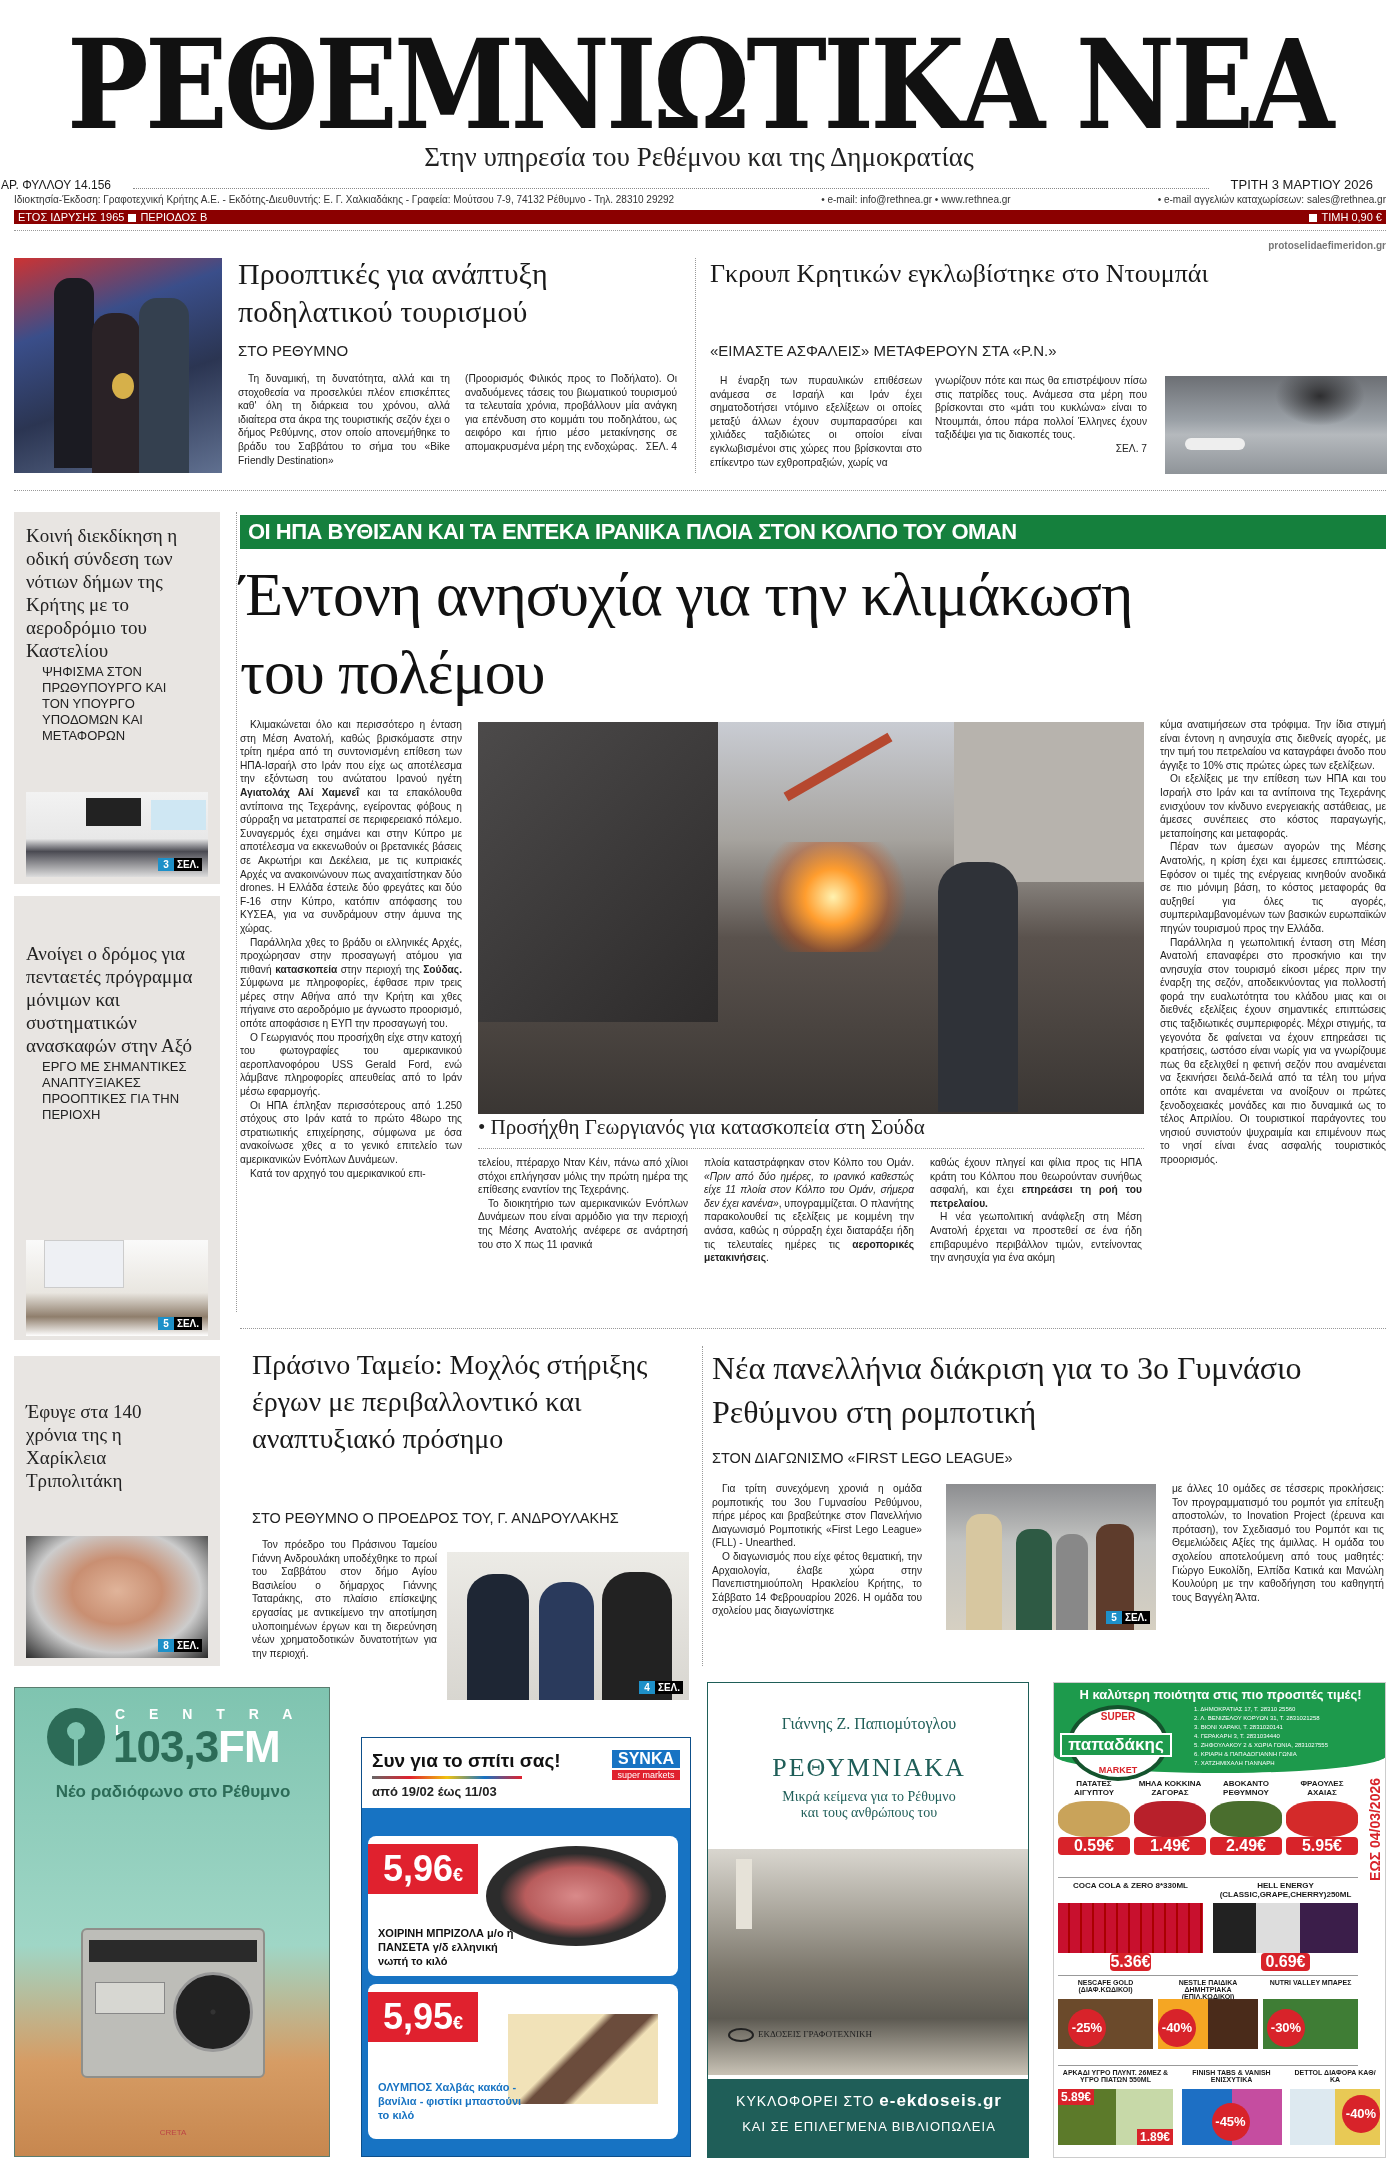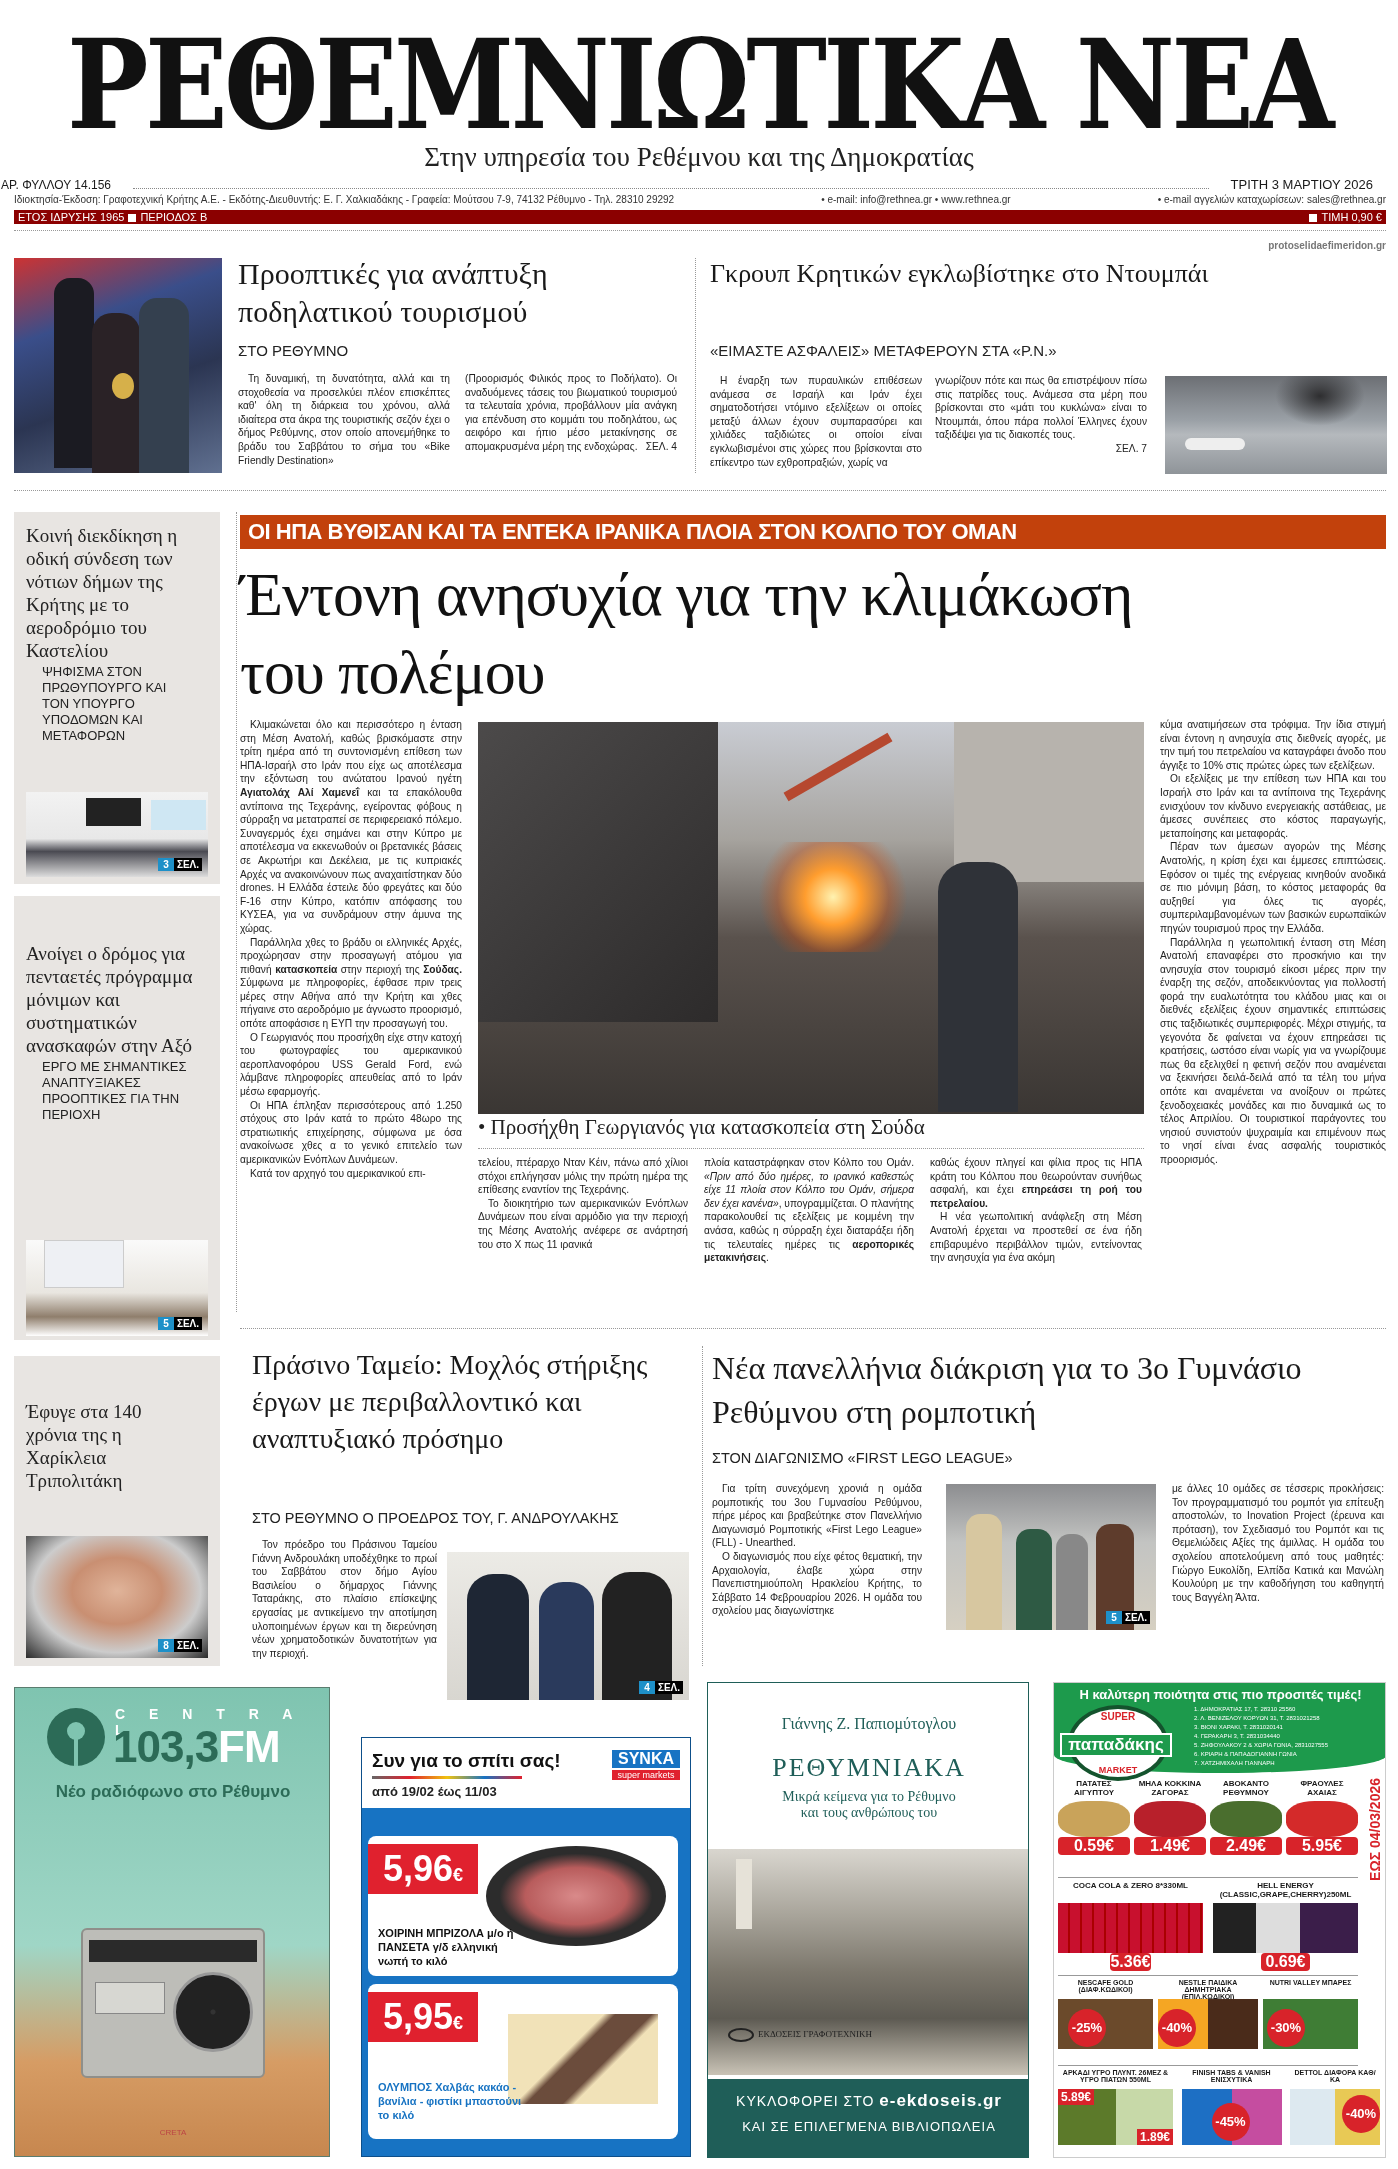--- a/index.html
+++ b/index.html
@@ -21,21 +21,21 @@
 .body{font-size:10.2px;line-height:13.6px;text-align:justify;color:#222}
 .body p{text-indent:10px}
 .photo{background:#777;overflow:hidden;position:absolute}
 .sel{position:absolute;right:6px;bottom:6px;display:flex;font-size:10px;font-weight:bold}
 .sel .num{background:#1e90c8;color:#fff;padding:1px 5px}
 .sel .lbl{background:#000;color:#fff;padding:1px 3px}
 .side{background:#e8e5e2;left:14px;width:206px}
 .side .h{font-family:"Liberation Serif",serif;font-size:19px;line-height:23px;color:#222;padding:0 12px}
 .side .k{font-size:13px;line-height:16px;color:#222;padding:0 28px;margin-top:2px}
 .whitebar{position:absolute;left:0;top:-8px;width:106px;height:8px;background:#fff}
-.blue-kicker{left:240px;top:515px;width:1146px;height:34px;background:#c2410c;color:#fff;font-weight:bold;font-size:22px;padding:4px 8px;line-height:26px;letter-spacing:-0.5px}
+.blue-kicker{left:240px;top:515px;width:1146px;height:34px;background:#15803d;color:#fff;font-weight:bold;font-size:22px;padding:4px 8px;line-height:26px;letter-spacing:-0.5px}
 .mainhead{left:240px;top:555px;font-family:"Liberation Serif",serif;font-size:62px;line-height:78px;color:#111;letter-spacing:-1px}
 .caption{left:478px;top:1115px;font-family:"Liberation Serif",serif;font-size:21px;color:#222}
 .ad{position:absolute;overflow:hidden}
 </style>
 </head>
 <body>
 
 <div class="abs masthead">ΡΕΘΕΜΝΙΩΤΙΚΑ ΝΕΑ</div>
 <div class="abs tagline">Στην υπηρεσία του Ρεθέμνου και της Δημοκρατίας</div>
 <div class="abs dateline">

